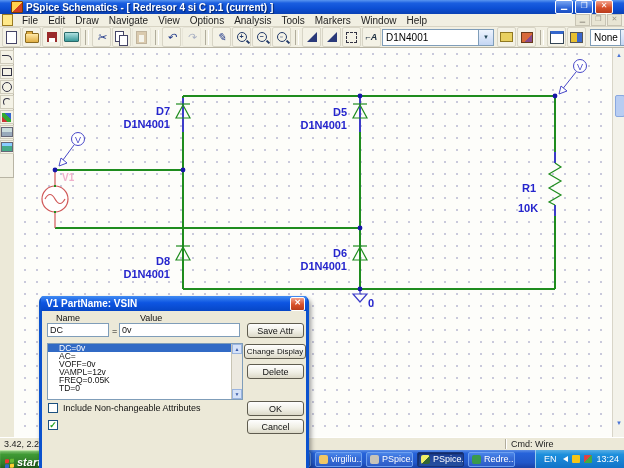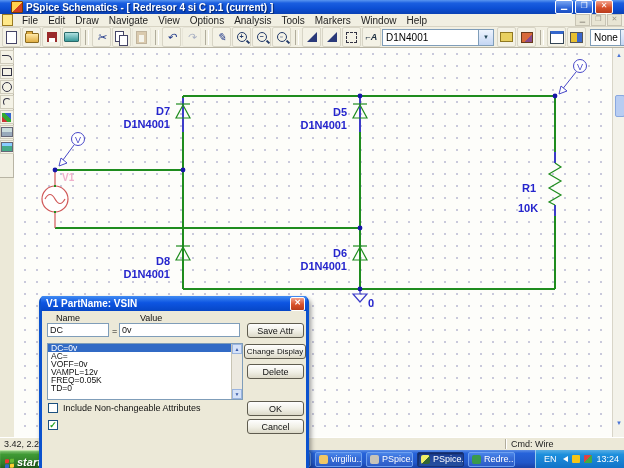--- a/index.html
+++ b/index.html
@@ -111,21 +111,21 @@
     line-height:10px;text-align:center;font-weight:bold;}
   .dlg-body{position:relative;width:100%;height:125px;font-size:9px;color:#111;}
   .lbl{position:absolute;font-size:9px;}
   .inp{position:absolute;height:14px;background:#fff;border:1px solid #7f9db9;box-sizing:border-box;
     font-size:9px;padding:1px 2px;display:flex;align-items:center;overflow:hidden;}
   .xpbtn{position:absolute;height:15px;background:linear-gradient(#fefefe,#f0efe5 55%,#dcd9c8);
     border:1px solid #5f5c4f;border-radius:3px;font-size:9px;display:flex;align-items:center;
     justify-content:center;box-sizing:border-box;}
   .attrlist{position:absolute;left:5px;top:32px;width:196px;height:57px;background:#fff;
     border:1px solid #7f9db9;box-sizing:border-box;overflow:hidden;}
-  .attr-item{height:8px;line-height:8px;font-size:8.5px;padding-left:3px;white-space:nowrap;}
+  .attr-item{height:8px;line-height:8px;font-size:8.5px;padding-left:11px;white-space:nowrap;}
   .attr-item.selected{background:#316ac5;color:#fff;}
   .listscroll{position:absolute;right:0;top:0;width:10px;height:100%;background:#ece9e0;
     border-left:1px solid #c8c4b4;}
   .lsarrow{position:absolute;left:0;width:10px;height:10px;background:#d5e2f8;border:1px solid #9ab4e0;
     box-sizing:border-box;color:#3a5aa8;font-size:5px;line-height:8px;text-align:center;}
   .cbrow{position:absolute;display:flex;align-items:center;gap:5px;}
   .cbox{width:10px;height:10px;background:#fff;border:1px solid #1c5180;box-sizing:border-box;
     font-size:9px;line-height:9px;text-align:center;color:#1fa11f;font-weight:bold;}
   .cbox .mark{visibility:hidden;}
   .cbox.checked .mark{visibility:visible;}

